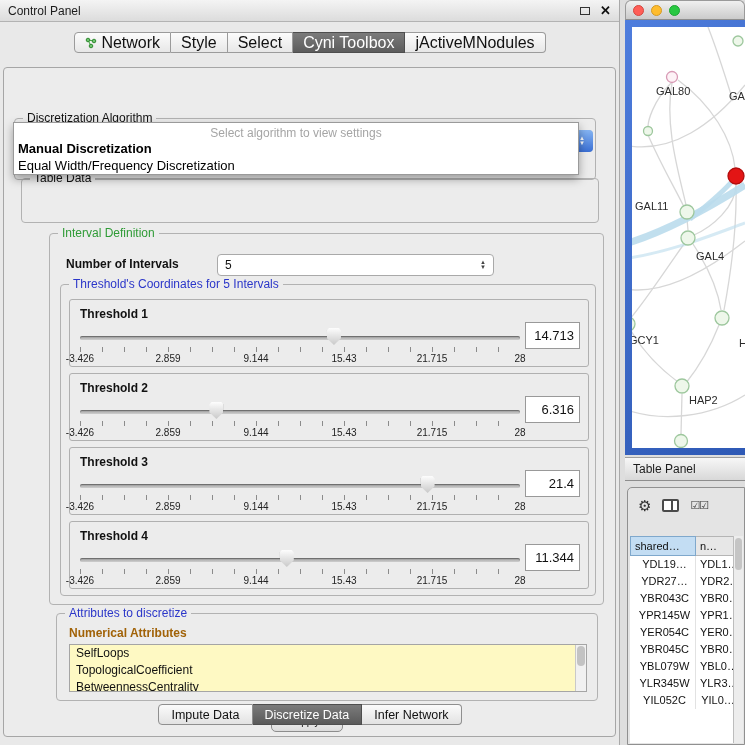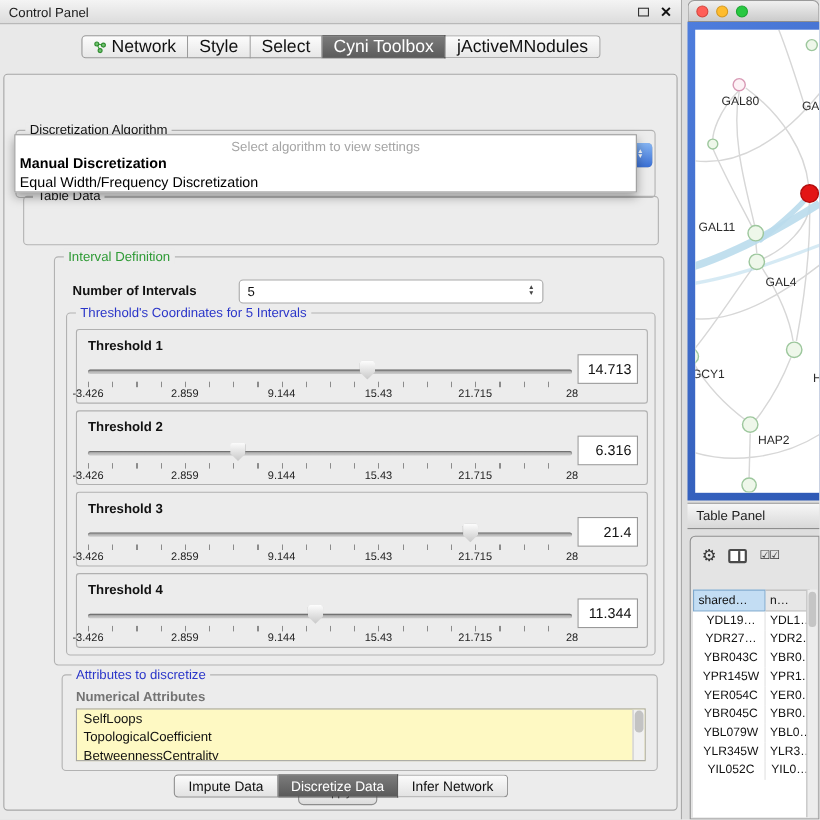--- a/index.html
+++ b/index.html
@@ -41,21 +41,21 @@
   .th-box{position:absolute;left:8px;width:520px;height:68px;border:1px solid #b0b0b0;border-radius:3px;background:#ececec;}
   .th-label{position:absolute;left:10px;top:7px;font-size:12px;font-weight:bold;color:#111;}
   .slider{position:absolute;left:10px;top:26px;width:440px;height:40px;}
   .track{position:absolute;left:0;right:0;top:10px;height:4px;background:linear-gradient(#9d9d9d,#cecece);border-radius:2px;box-shadow:inset 0 1px 1px rgba(0,0,0,.35);}
   .thumb{position:absolute;top:2px;width:14px;height:17px;background:linear-gradient(#fdfdfd,#c9c9c9);clip-path:polygon(0% 14%,14% 0%,86% 0%,100% 14%,100% 60%,50% 100%,0% 60%);filter:drop-shadow(0 0 1px #777);}
   .ticks{position:absolute;left:0;right:0;top:21px;height:5px;background:repeating-linear-gradient(to right,#8b8b8b 0,#8b8b8b 1px,transparent 1px,transparent 22px);}
   .scale{position:absolute;left:-20px;top:27px;width:480px;display:flex;justify-content:space-between;font-size:10px;color:#222;}
   .scale span{width:40px;text-align:center;}
   .val{position:absolute;right:8px;top:22px;width:50px;height:27px;background:#fff;border:1px solid #999;font-size:13px;display:flex;align-items:center;justify-content:flex-end;padding-right:5px;padding-left:48px;}
   
-  .attr-sub{position:absolute;left:12px;top:12px;font-size:12px;font-weight:bold;color:#737373;}
+  .attr-sub{position:absolute;left:12px;top:12px;font-size:12px;font-weight:bold;color:#a16207;}
   .attr-list{position:absolute;left:12px;top:30px;width:518px;height:48px;background:#fef9c3;border:1px solid #a5a5a5;overflow:hidden;font-size:12px;}
   .attr-item{padding:1px 6px;line-height:15px;white-space:nowrap;}
   .attr-scroll{position:absolute;right:0;top:0;bottom:0;width:11px;background:#f1f1f1;border-left:1px solid #c9c9c9;}
   .attr-thumb{position:absolute;left:1px;right:1px;top:1px;height:20px;background:#c3c3c3;border-radius:4px;}
   .apply-btn{position:absolute;left:267px;top:642px;width:72px;height:22px;border:1px solid #8d8d8d;border-radius:5px;background:linear-gradient(#fefefe,#dcdcdc);font-size:10px;display:flex;align-items:center;justify-content:center;color:#111;}
   .btabs{position:absolute;top:704px;left:0;width:620px;display:flex;justify-content:center;}
   .btab{height:21px;display:flex;align-items:center;padding:0 12px;font-size:12.5px;background:linear-gradient(#fbfbfb,#e2e2e2);border:1px solid #8f8f8f;border-left:none;color:#111;}
   .btab:first-child{border-left:1px solid #8f8f8f;border-radius:4px 0 0 4px;}
   .btab:last-child{border-radius:0 4px 4px 0;}
   .btab.selected{background:linear-gradient(#7b7b7b,#5a5a5a);color:#fff;border-color:#4e4e4e;}

